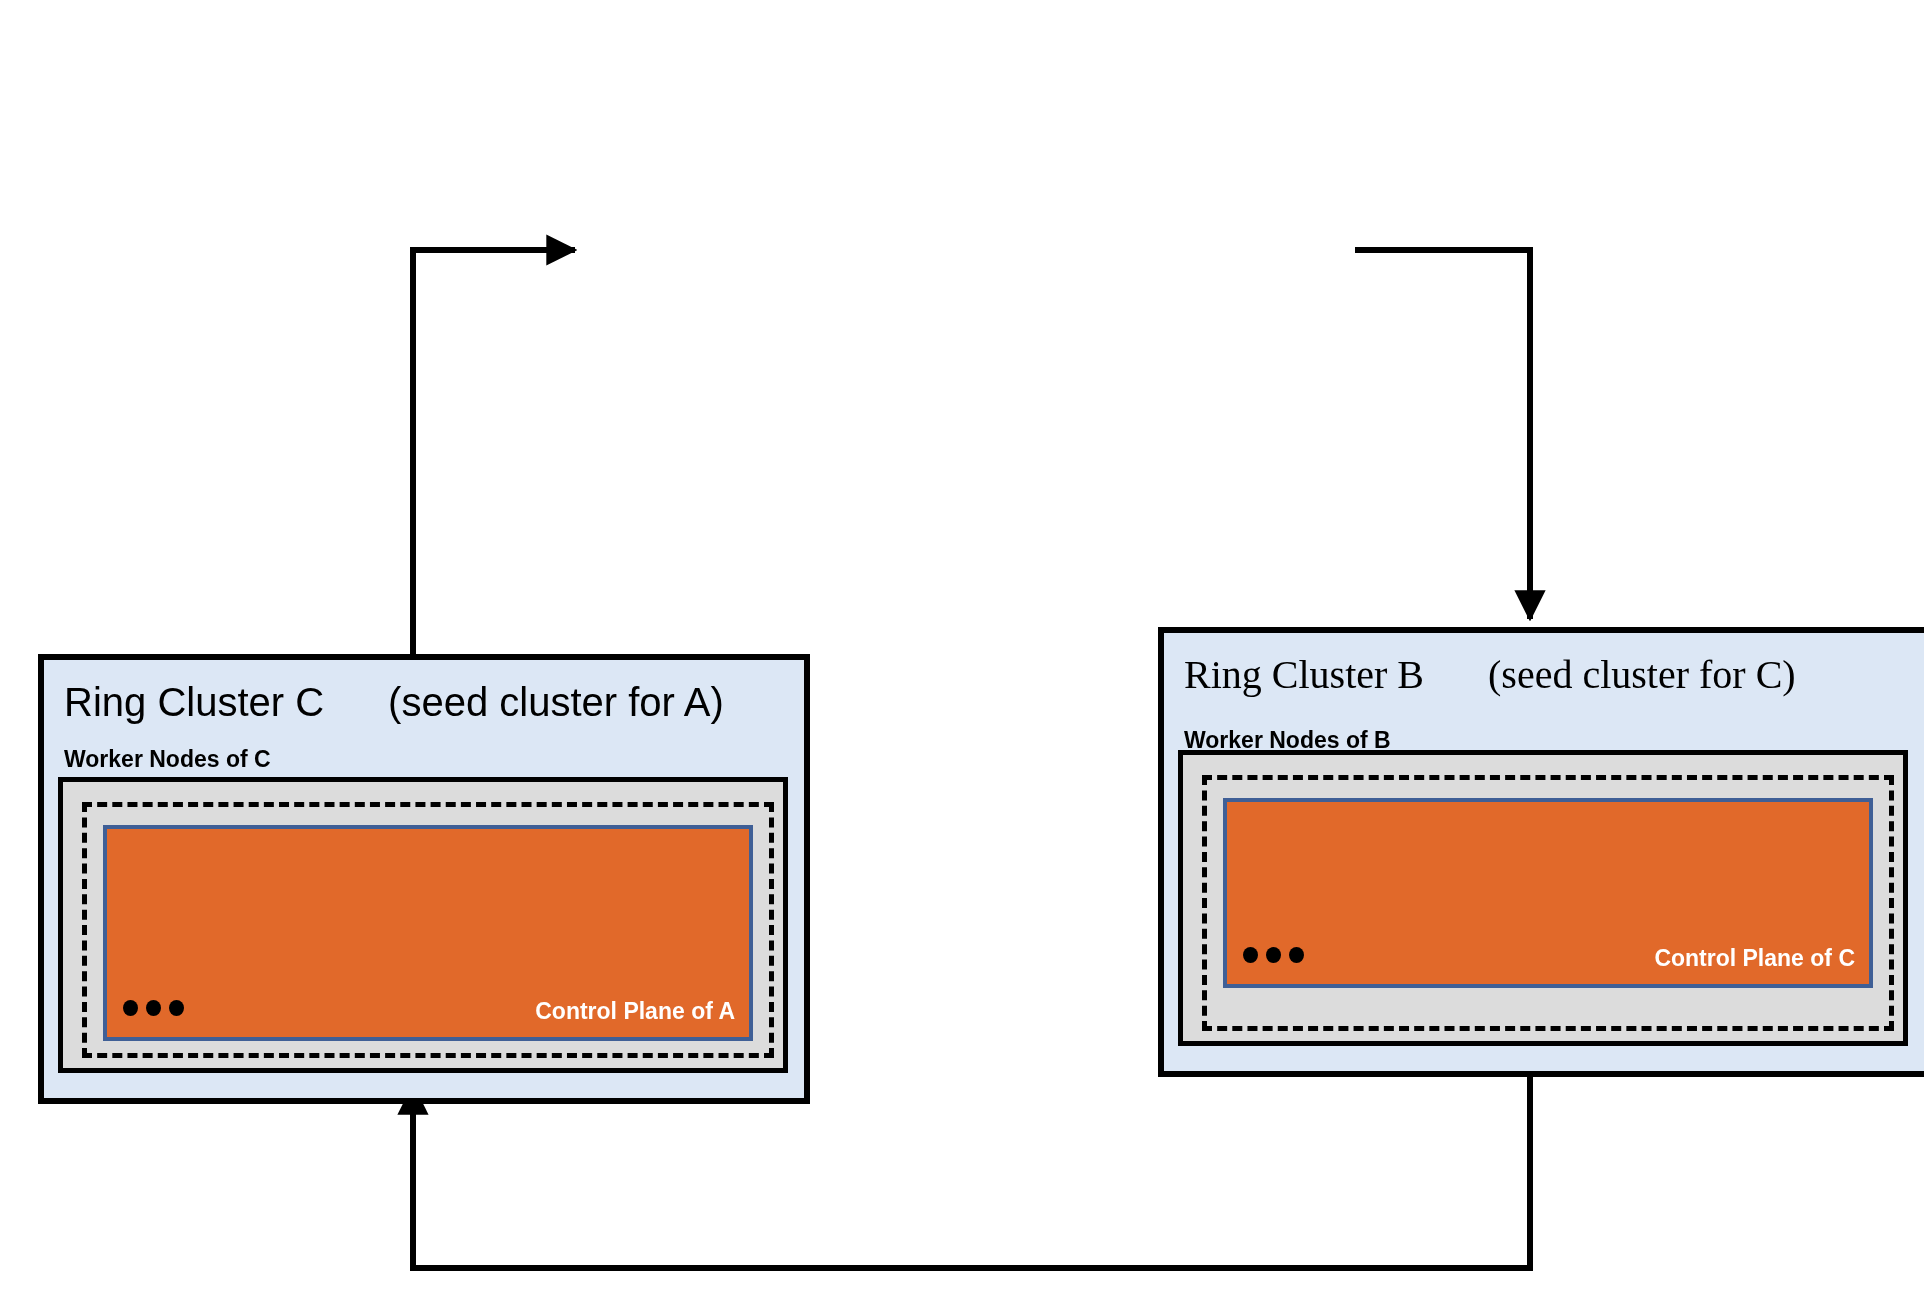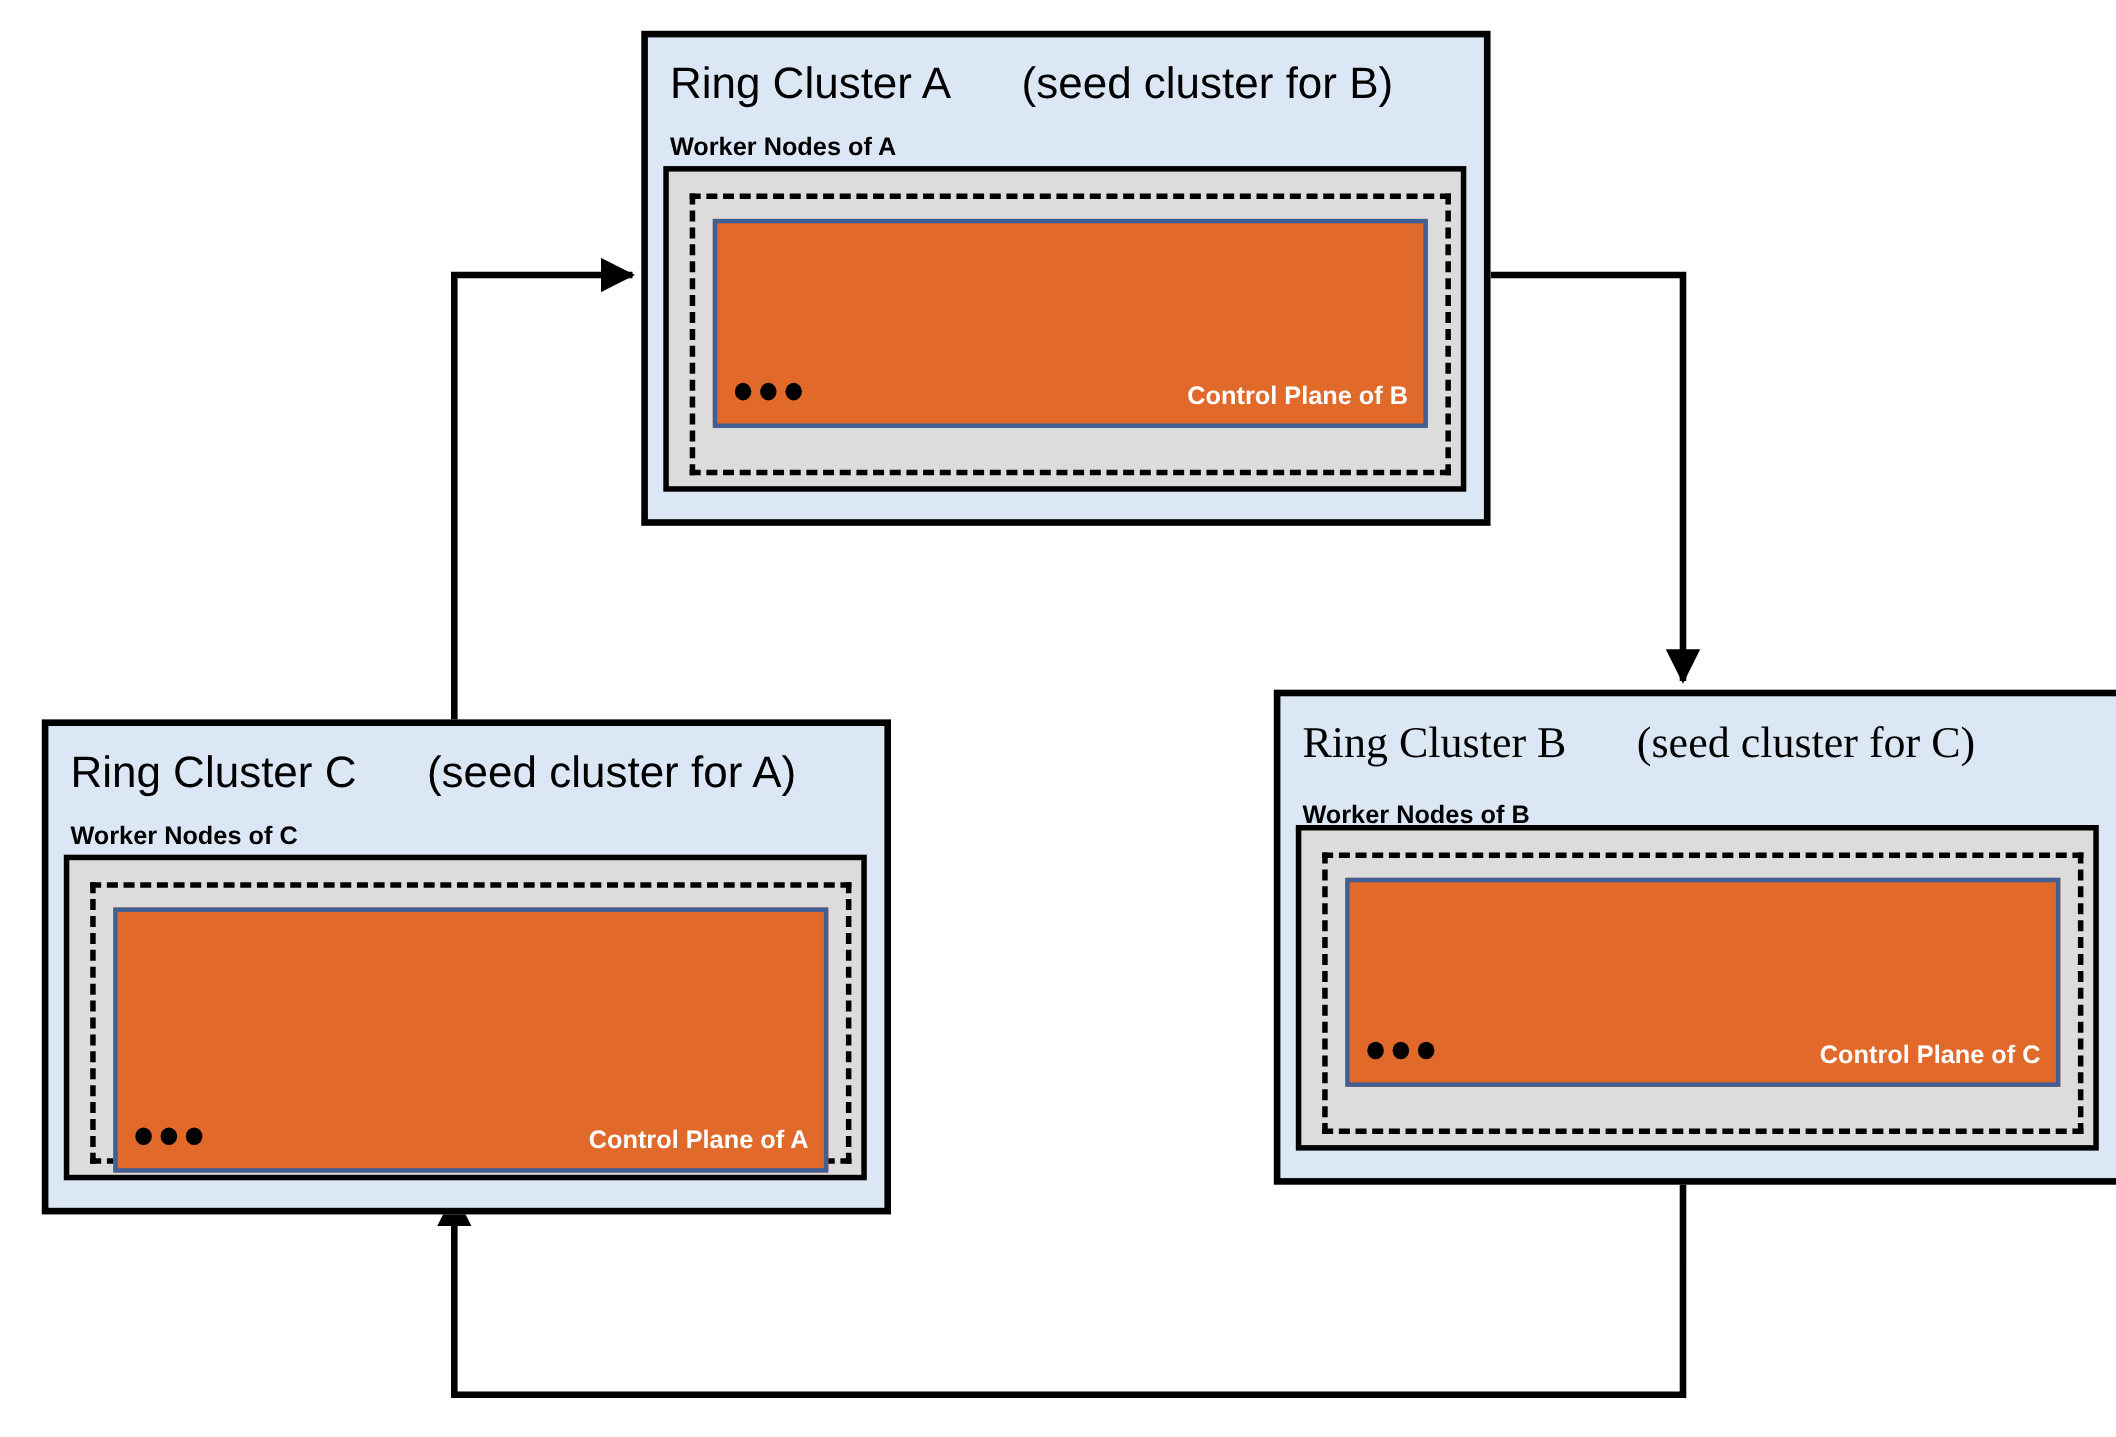--- a/index.html
+++ b/index.html
@@ -120,56 +120,34 @@
       </marker>
     </defs>
 
     <path d="M 413 660 L 413 250 L 575 250" fill="none" stroke="#000000" stroke-width="6" marker-end="url(#arrowhead)"></path>
 
     <path d="M 1355 250 L 1530 250 L 1530 619" fill="none" stroke="#000000" stroke-width="6" marker-end="url(#arrowhead)"></path>
 
     <path d="M 1530 878 L 1530 1268 L 413 1268 L 413 1086" fill="none" stroke="#000000" stroke-width="6" marker-end="url(#arrowhead)"></path>
   </svg>
 
-  <div class="cluster" style="left:583px; top:28px; width:772px; height:450px;">
-
-    <div class="cluster-title" style="left:20px; top:22px;">
-      <span class="ct-name">Ring Cluster A</span><span class="ct-role">(seed cluster for B)</span>
-    </div>
-
-    <div class="worker-label" style="left:20px; top:88px;">Worker Nodes of A</div>
-
-    <div class="worker-box" style="left:14px; top:117px; width:730px; height:296px;">
-
-      <div class="dashed-box" style="left:19px; top:20px; width:692px; height:256px;"></div>
-
-      <div class="control-plane" style="left:40px; top:43px; width:650px; height:190px;">
-        <div class="dots">
-          <span class="dot"></span>
-            <span class="dot"></span>
-            <span class="dot"></span>
-        </div>
-        <div class="cp-label">Control Plane of B</div>
-      </div>
-    </div>
-  </div>
 
   <div class="cluster" style="left:38px; top:654px; width:772px; height:450px;">
 
     <div class="cluster-title" style="left:20px; top:22px;">
       <span class="ct-name">Ring Cluster C</span><span class="ct-role">(seed cluster for A)</span>
     </div>
 
     <div class="worker-label" style="left:20px; top:88px;">Worker Nodes of C</div>
 
     <div class="worker-box" style="left:14px; top:117px; width:730px; height:296px;">
 
       <div class="dashed-box" style="left:19px; top:20px; width:692px; height:256px;"></div>
 
-      <div class="control-plane" style="left:40px; top:43px; width:650px; height:241px;">
+      <div class="control-plane" style="left:40px; top:43px; width:650px; height:216px;">
         <div class="dots">
           <span class="dot"></span>
             <span class="dot"></span>
             <span class="dot"></span>
         </div>
         <div class="cp-label">Control Plane of A</div>
       </div>
     </div>
   </div>
 

